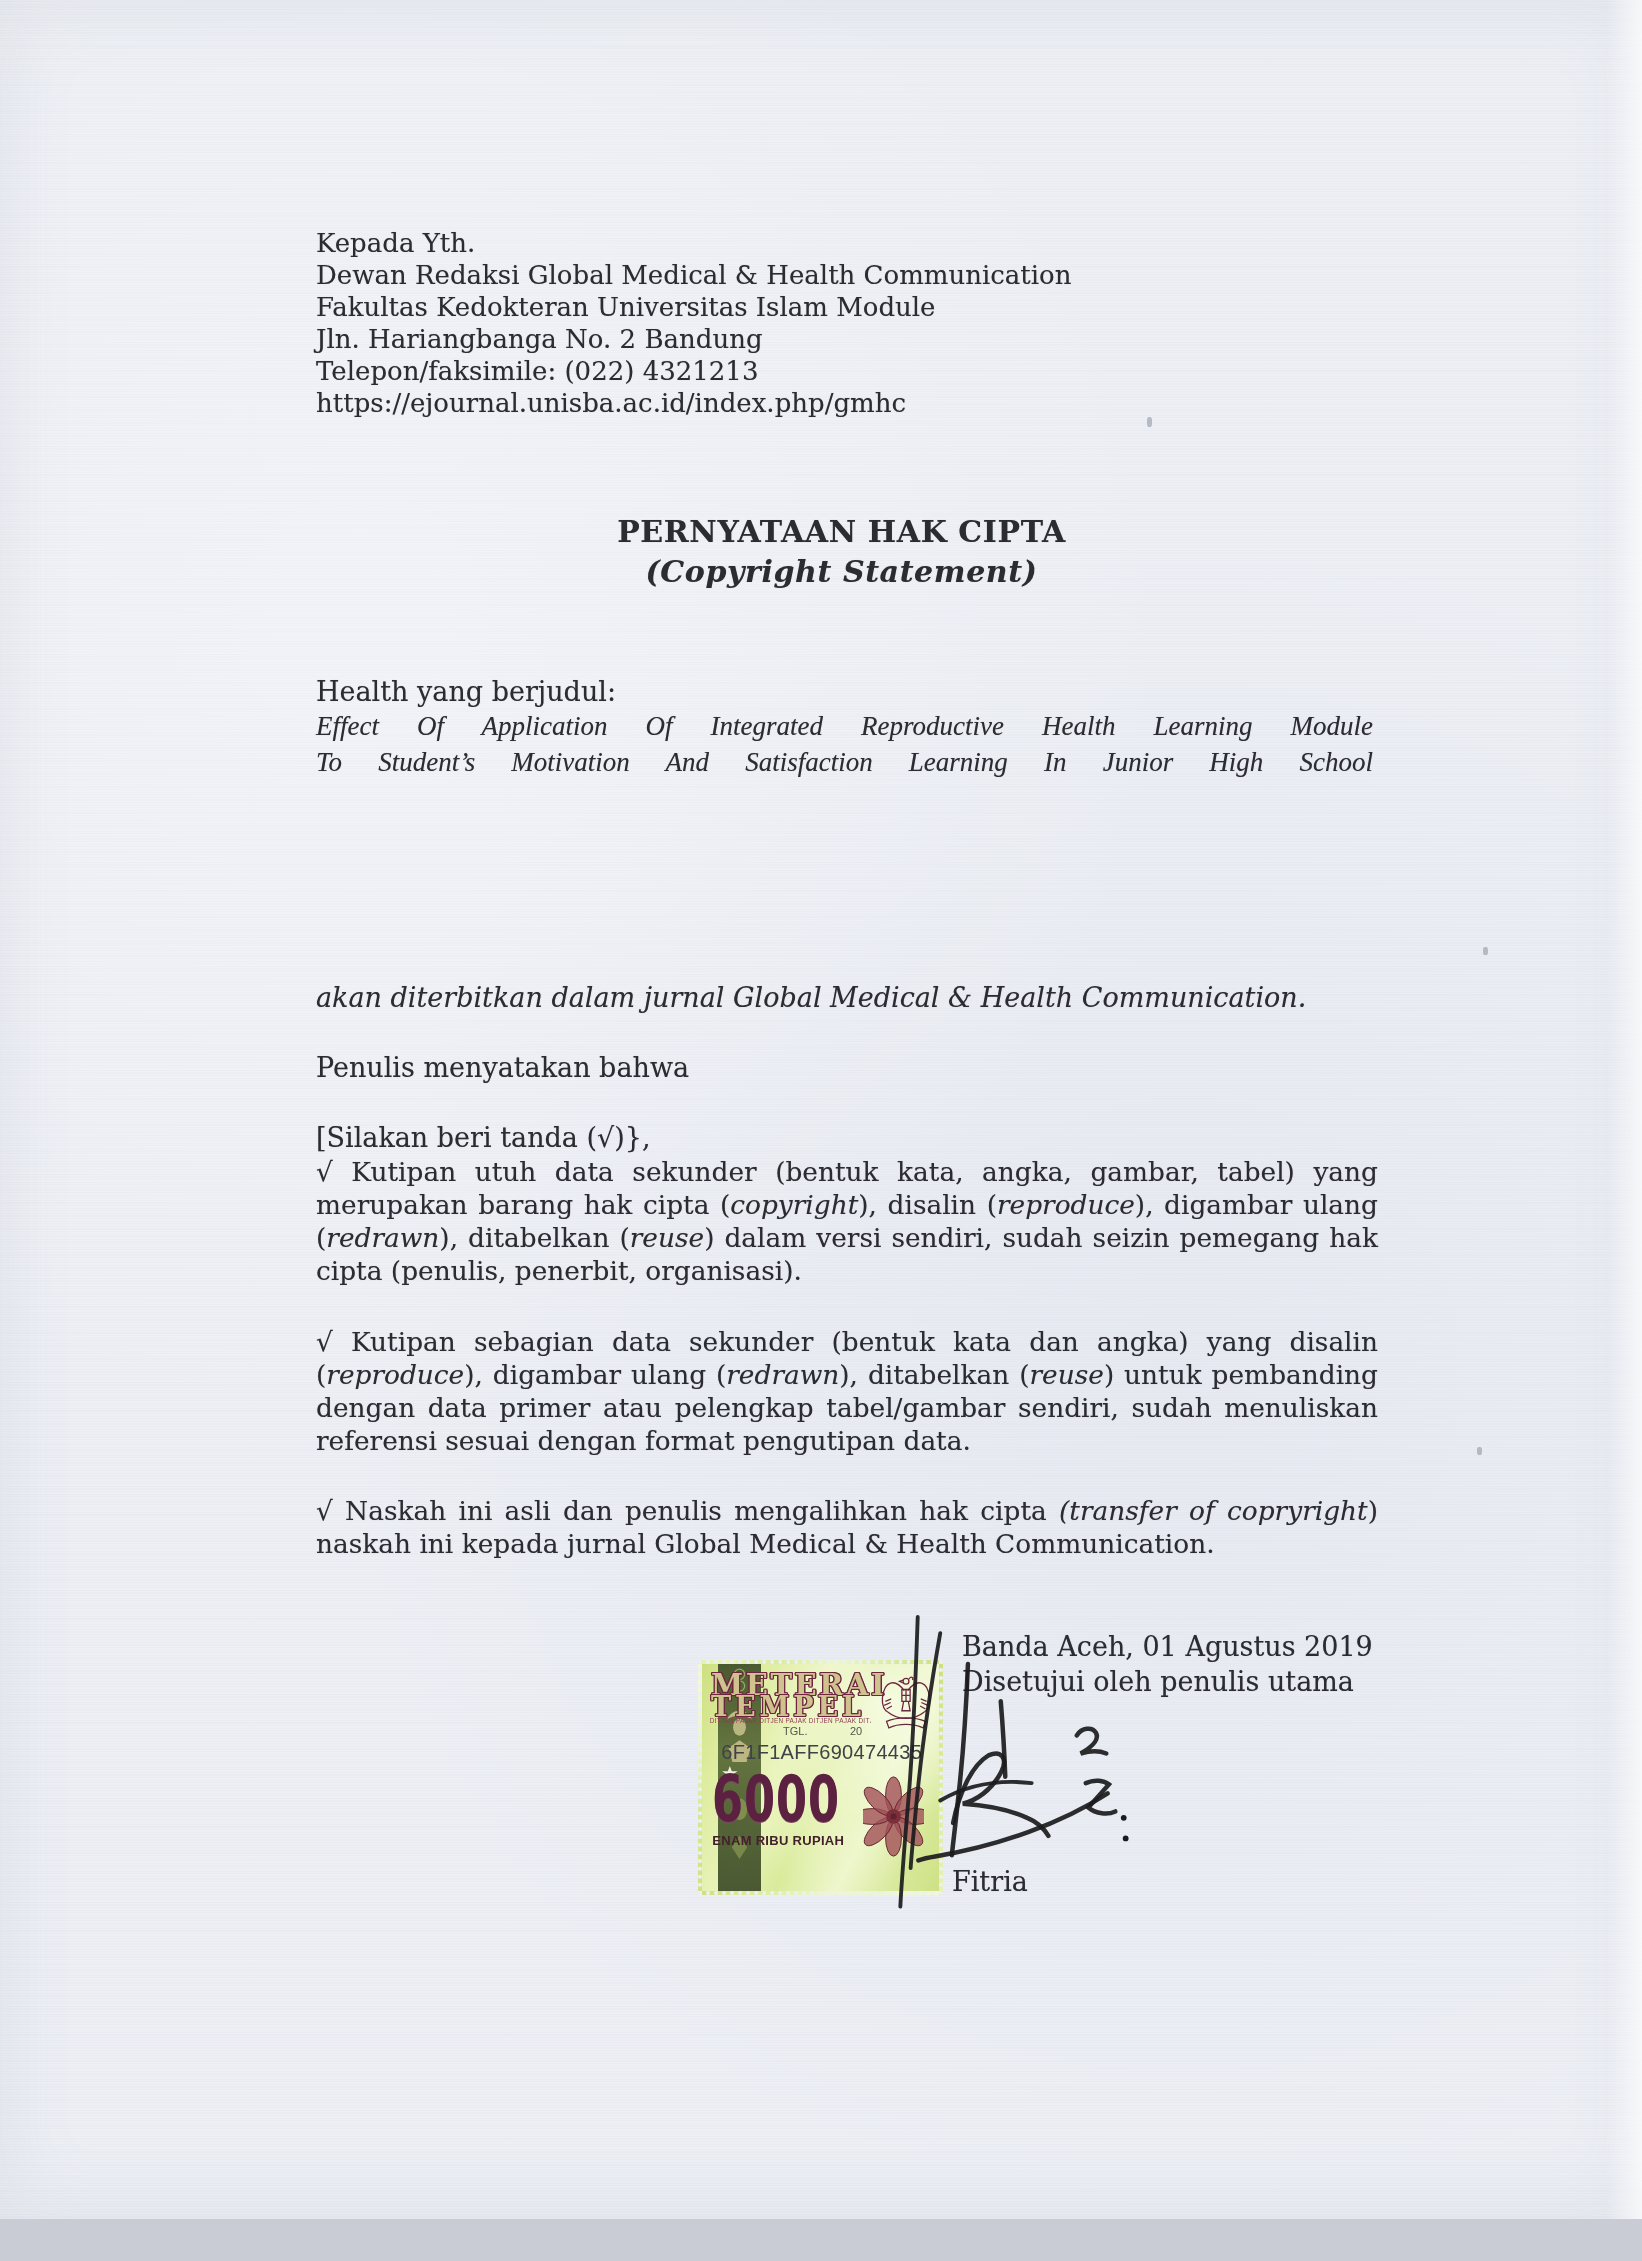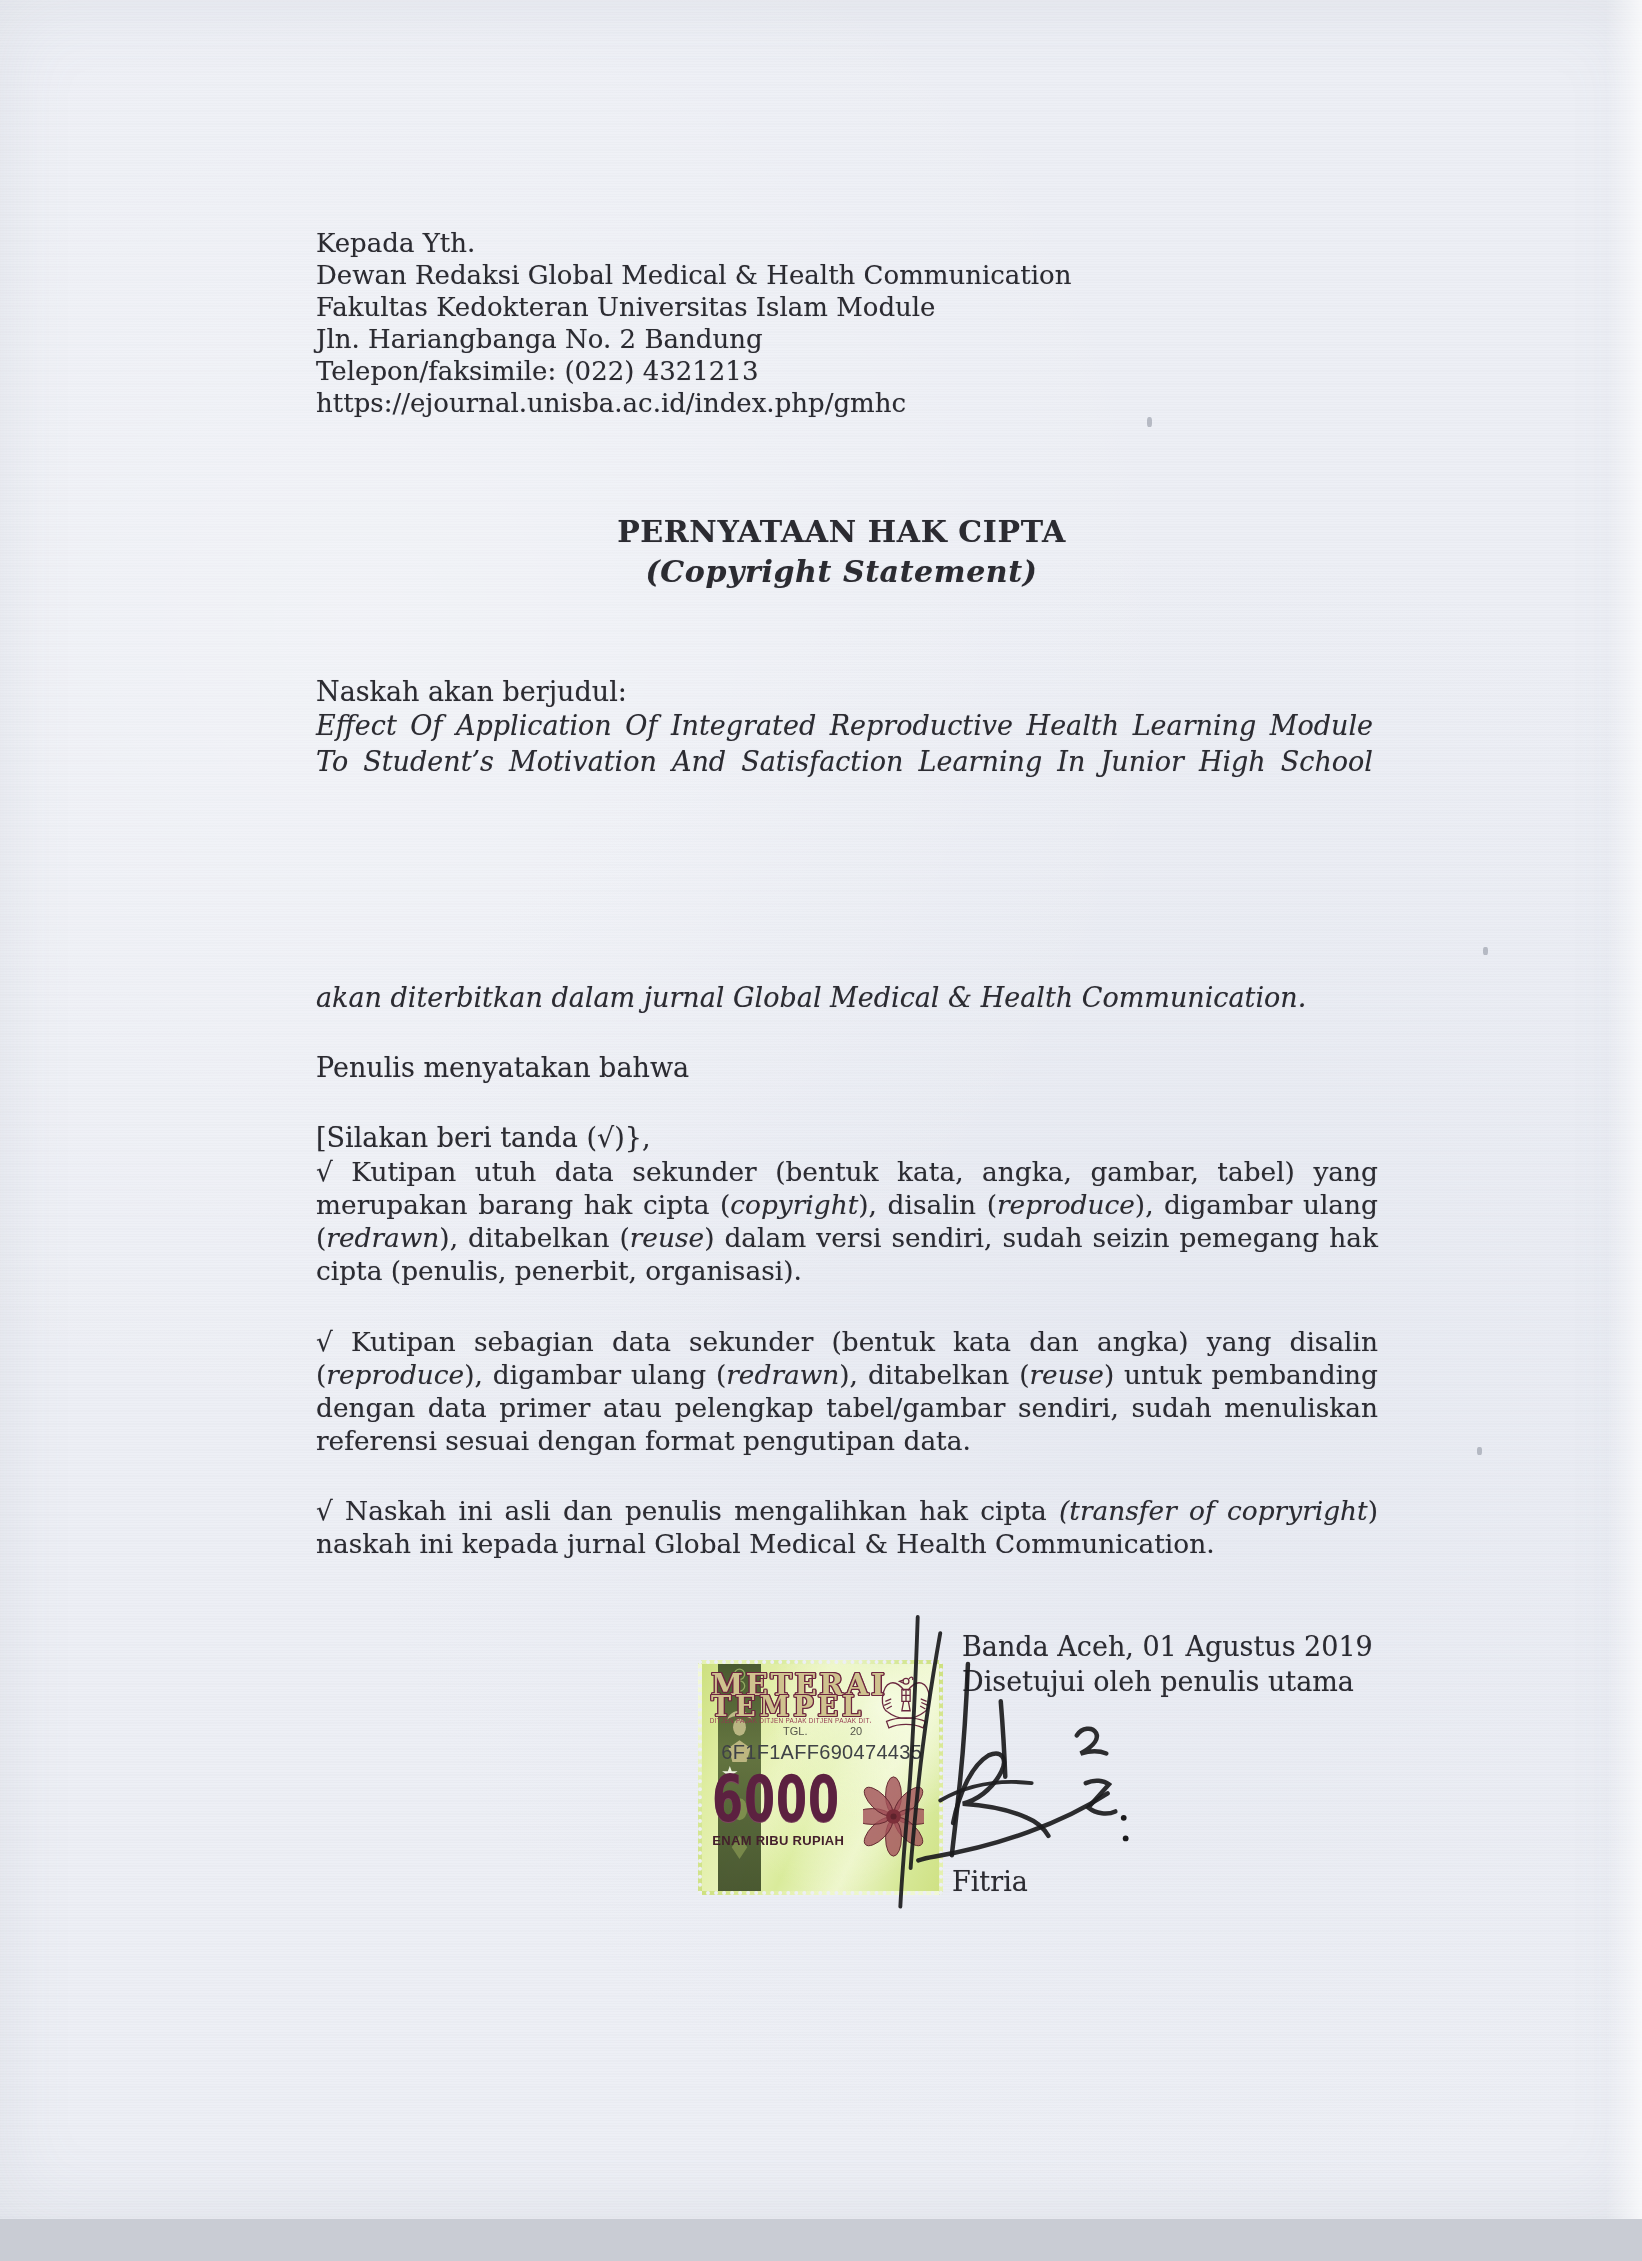--- a/index.html
+++ b/index.html
@@ -16,21 +16,21 @@
     overflow:hidden;
     box-shadow:inset 0 0 77px rgba(120,128,150,.12);
   }
   .abs{position:absolute;}
   .soft{text-shadow:0 0 0.8px rgba(43,43,58,.35);}
   .it{font-style:italic;}
   .recipient{left:316px;top:227px;font-size:26px;line-height:32px;}
   .doc-title{left:316px;top:512px;width:1051px;text-align:center;font-weight:bold;font-size:30px;line-height:40px;letter-spacing:0.6px;}
   .manuscript{left:316px;top:675px;width:1057px;font-size:27px;line-height:36px;}
   .manuscript .label{line-height:33px;}
-  .jline{text-align:justify;text-align-last:justify;font-style:italic;}
+  .jline{text-align:justify;text-align-last:justify;font-style:italic;font-family:Liberation Serif, serif;}
   .authors{left:316px;top:813px;font-size:27px;line-height:33px;}
   .authors .label{display:inline-block;width:205px;vertical-align:top;}
   .authors .rows{display:inline-block;vertical-align:top;}
   .authors .num{display:inline-block;min-width:28px;}
   .single{left:316px;font-size:27px;line-height:33px;}
   .para{left:316px;width:1062px;font-size:26.4px;line-height:33px;text-align:justify;}
   .signoff{left:962px;font-size:27px;line-height:35px;}
   .signer{left:952px;top:1866px;font-size:27px;}
   
   .stamp{
@@ -86,21 +86,21 @@
     <div>Telepon/faksimile: (022) 4321213</div>
     <div>https://ejournal.unisba.ac.id/index.php/gmhc</div>
   </div>
 
   <div class="abs doc-title soft">
     <div>PERNYATAAN HAK CIPTA</div>
     <div class="it">(Copyright Statement)</div>
   </div>
 
   <div class="abs manuscript soft">
-    <div class="label">Naskah akan berjudul:</div>
+    <div class="label">Health yang berjudul:</div>
     <div class="jline">Effect Of Application Of Integrated Reproductive Health Learning Module</div>
     <div class="jline">To Student’s Motivation And Satisfaction Learning In Junior High School</div>
   </div>
 
 
   <div class="abs single soft" style="top:981px;font-style:italic;">akan diterbitkan dalam jurnal Global Medical &amp; Health Communication.</div>
   <div class="abs single soft" style="top:1051px;">Penulis menyatakan bahwa</div>
   <div class="abs single soft" style="top:1121px;">[Silakan beri tanda (√)},</div>
 
   <div class="abs para soft" style="top:1155px;"><span>√ Kutipan utuh data sekunder (bentuk kata, angka, gambar, tabel) yang merupakan barang hak cipta (</span><span class="it">copyright</span><span>), disalin (</span><span class="it">reproduce</span><span>), digambar ulang (</span><span class="it">redrawn</span><span>), ditabelkan (</span><span class="it">reuse</span><span>) dalam versi sendiri, sudah seizin pemegang hak cipta (penulis, penerbit, organisasi).</span></div>

